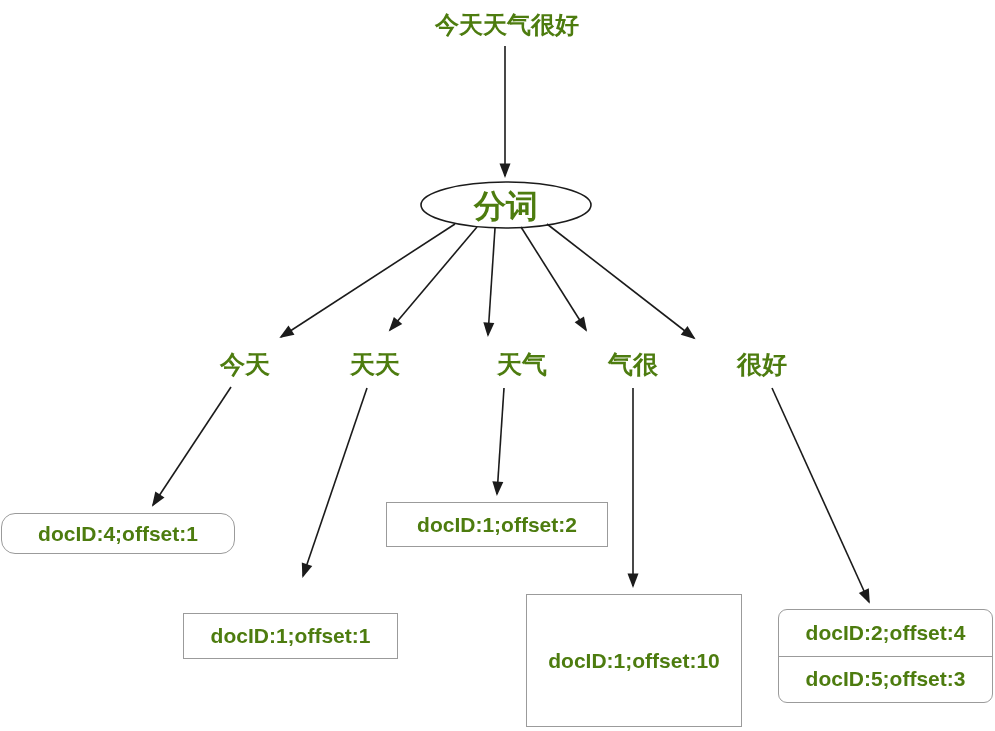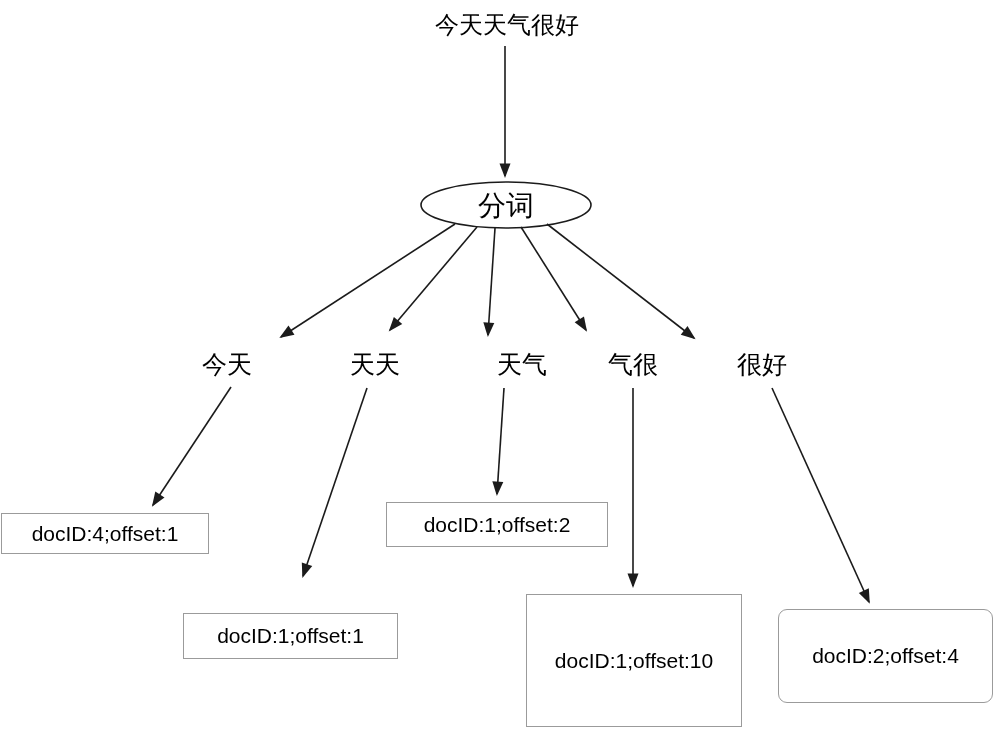--- a/index.html
+++ b/index.html
@@ -2,56 +2,57 @@
 <html><head>
 <meta charset="utf-8">
 <style>
   html, body { margin: 0; padding: 0; background: #ffffff; }
   .canvas {
     position: relative;
     width: 995px;
     height: 731px;
     background: #ffffff;
     overflow: hidden;
-    color: #000000;
+    color: #4d7c0f;
     font-family: "Liberation Sans", "DejaVu Sans", sans-serif;
+    font-weight: bold;
   }
   .svg-layer { position: absolute; left: 0; top: 0; width: 995px; height: 731px; }
   .label { position: absolute; white-space: nowrap; }
   .sentence {
     left: 357px; top: 10px; width: 300px;
     text-align: center; font-size: 24px; line-height: 30px;
   }
   .node-label {
     left: 456px; top: 192px; width: 100px;
-    text-align: center; font-size: 28px; line-height: 28px;
+    text-align: center; font-size: 32px; line-height: 28px;
   }
   .token {
     top: 349px; width: 80px;
     text-align: center; font-size: 25px; line-height: 30px;
   }
-  .t0 { left: 187px; text-align: center; } .t1 { left: 335px; } .t2 { left: 467px; text-align: right; }
+  .t0 { left: 205px; text-align: center; } .t1 { left: 335px; } .t2 { left: 467px; text-align: right; }
   .t3 { left: 593px; } .t4 { left: 722px; }
   .pbox, .pgroup {
     position: absolute;
     box-sizing: border-box;
     border: 1.5px solid #9b9b9b;
     background: #ffffff;
   }
   .pbox {
     display: flex; align-items: center; justify-content: center;
     font-size: 21px;
   }
   .pgroup { display: flex; flex-direction: column; }
   .pgroup .row {
     flex: 1; display: flex; align-items: center; justify-content: center;
     font-size: 21px; border-top: 1.5px solid #9b9b9b;
   }
   .pgroup .row:first-child { border-top: none; }
-  .b0 { left: 1px;   top: 513px; width: 208px; height: 41px; }
+  .b0 { left: 1px;   top: 513px; width: 234px; height: 41px; border-radius: 14px; }
   .b1 { left: 183px; top: 613px; width: 215px; height: 46px; }
   .b2 { left: 386px; top: 502px; width: 222px; height: 45px; text-align: center; }
   .g3 { left: 526px; top: 594px; width: 216px; height: 133px; }
   .g4 { left: 778px; top: 609px; width: 215px; height: 94px; border-radius: 9px; }
 </style>
 </head>
 <body>
 
 <div class="canvas">
 
@@ -96,15 +97,16 @@
   <div class="pbox b1">docID:1;offset:1</div>
 
   <div class="pbox b2">docID:1;offset:2</div>
 
   <div class="pgroup g3">
     <div class="row">docID:1;offset:10</div>
   </div>
 
   <div class="pgroup g4">
     <div class="row">docID:2;offset:4</div>
+    <div class="row">docID:5;offset:3</div>
   </div>
 
 </div>
 
 </body></html>

